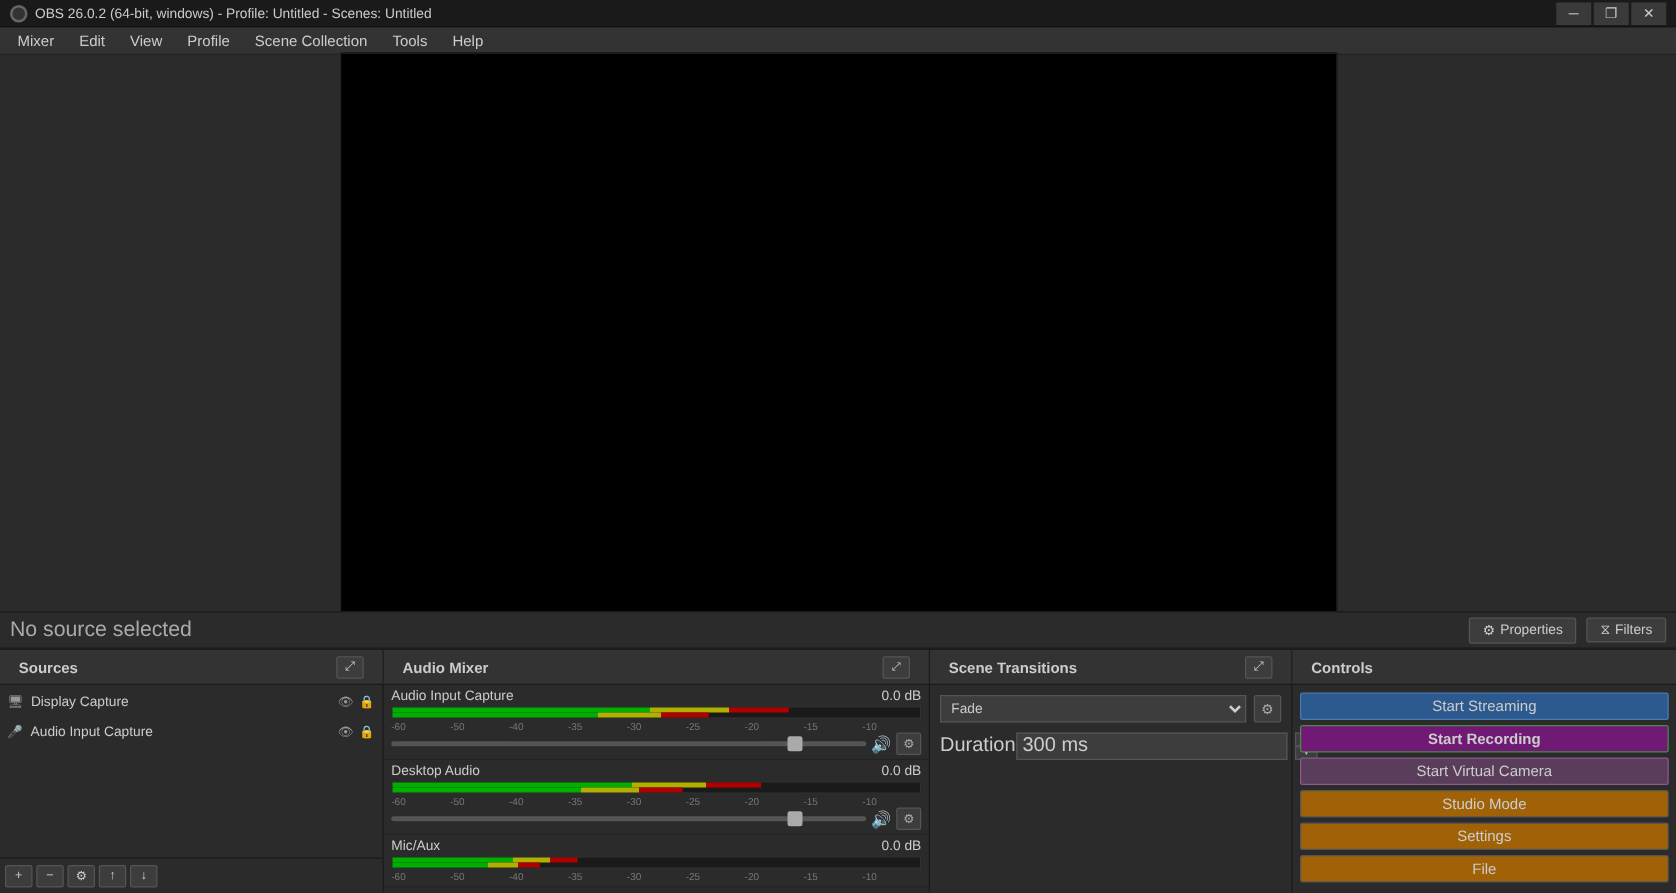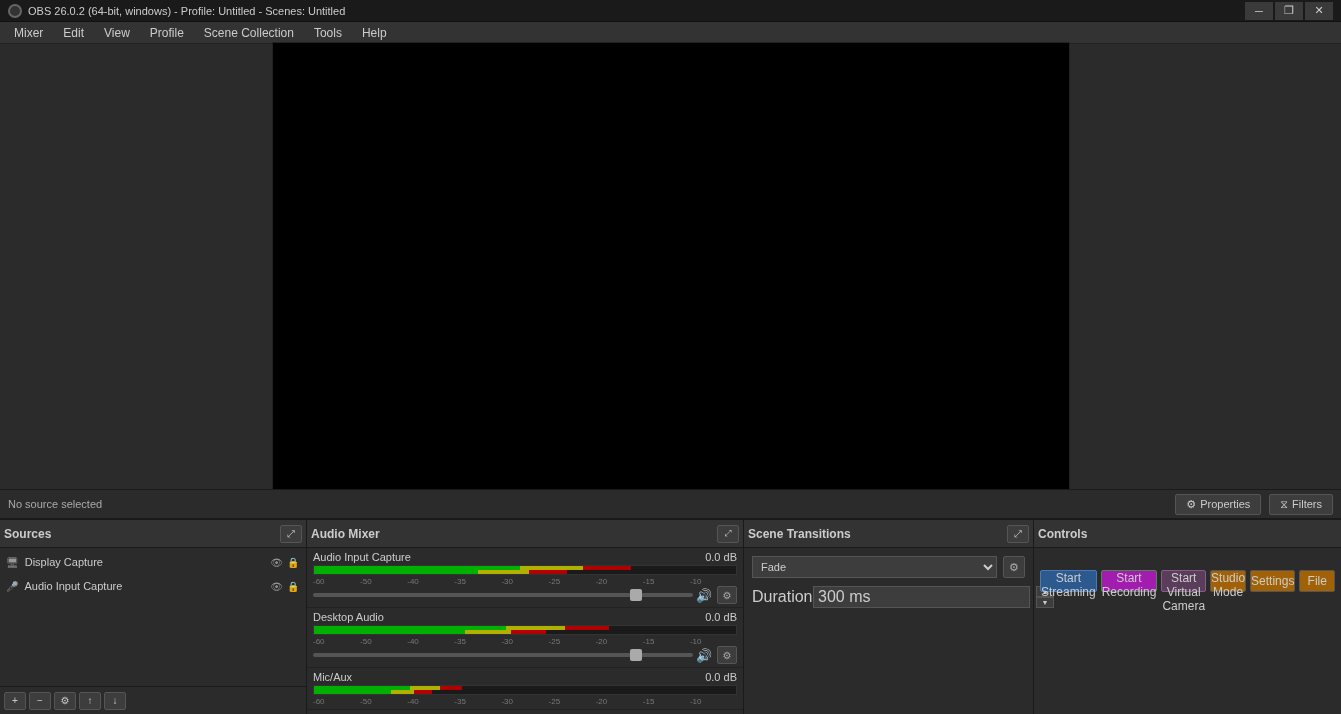--- a/index.html
+++ b/index.html
@@ -135,21 +135,21 @@
       border-right: 1px solid #1a1a1a;
       display: flex;
       flex-direction: column;
     }
     .panel-header {
       height: 28px;
       background: #333;
       display: flex;
       align-items: center;
       justify-content: space-between;
-      padding: 0 4px;
+      padding: 0 15px;
       border-bottom: 1px solid #1a1a1a;
     }
     .panel-title { font-size: 12px; color: #ccc; font-weight: bold; }
     .panel-btn {
       width: 22px;
       height: 18px;
       background: #3d3d3d;
       border: 1px solid #555;
       border-radius: 2px;
       color: #ccc;
@@ -352,42 +352,41 @@
       align-items: center;
       justify-content: center;
       font-size: 10px;
     }
 
     
     #controls-panel {
       flex: 1;
       display: flex;
       flex-direction: column;
-      gap: 16px;
     }
     .controls-body {
       flex: 1;
       padding: 6px;
       display: flex;
-      flex-direction: row;
+      flex-direction: column;
       gap: 4px;
     }
     .ctrl-btn {
       width: 100%;
       height: 22px;
       background: #a16207;
       border: 1px solid #555;
       border-radius: 2px;
       color: #ccc;
       cursor: pointer;
       font-size: 12px;
       text-align: center;
     }
     .ctrl-btn.start-streaming { background: #2d5a8e; border-color: #4a7ab5; }
-    .ctrl-btn.start-recording { background: #a21caf; border-color: #4a8a4a; }
+    .ctrl-btn.start-recording { background: #701a75; border-color: #4a8a4a; font-weight: bold; }
 
     
     ::-webkit-scrollbar { width: 6px; height: 6px; }
     ::-webkit-scrollbar-track { background: #2b2b2b; }
     ::-webkit-scrollbar-thumb { background: #555; border-radius: 3px; }
 
     .scale-marks {
       display: flex;
       font-size: 8px;
       color: #777;
@@ -431,21 +430,21 @@
   <span class="menu-item">Help</span>
 </div>
 
 <div id="main">
 
   <div id="preview-area">
     <div id="preview-canvas"></div>
   </div>
 
   <div id="statusbar">
-    <span style="color:#aaa; font-size:11px;">No source selected</span>
+    <span style="color:#aaa; font-size:17px;">No source selected</span>
     <div style="flex:1"></div>
     <button class="status-btn">
       <span style="font-size:11px;">⚙</span>
       <span>Properties</span>
     </button>
     <button class="status-btn">
       <span style="font-size:11px;">⧖</span>
       <span>Filters</span>
     </button>
   </div>

